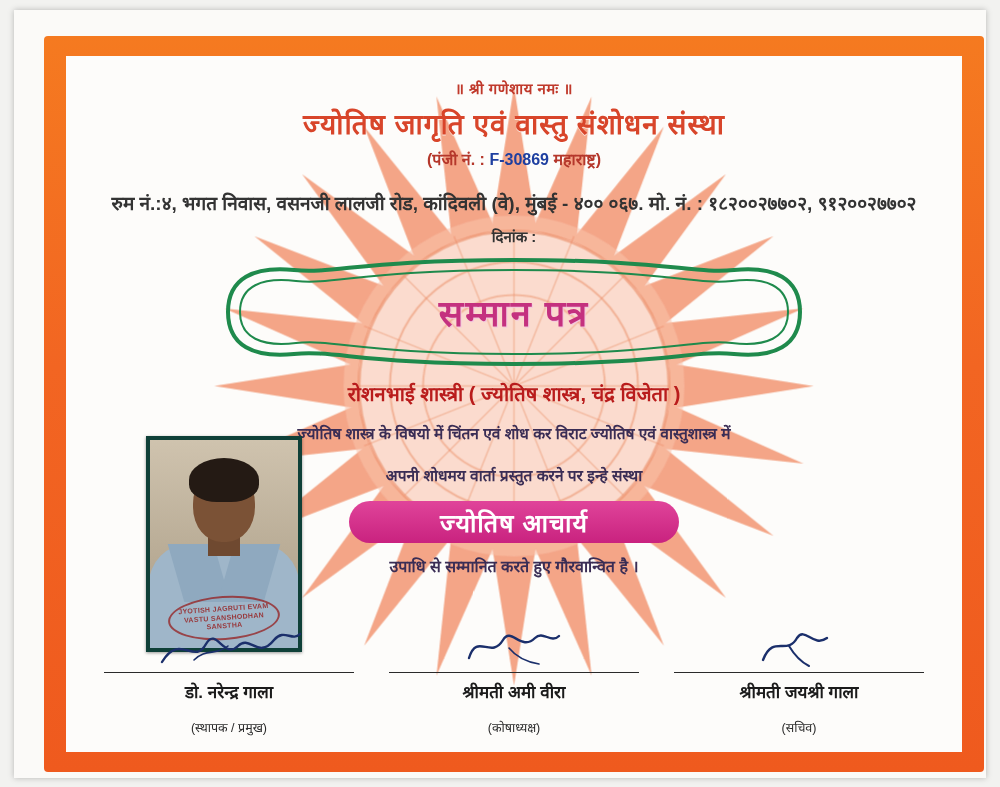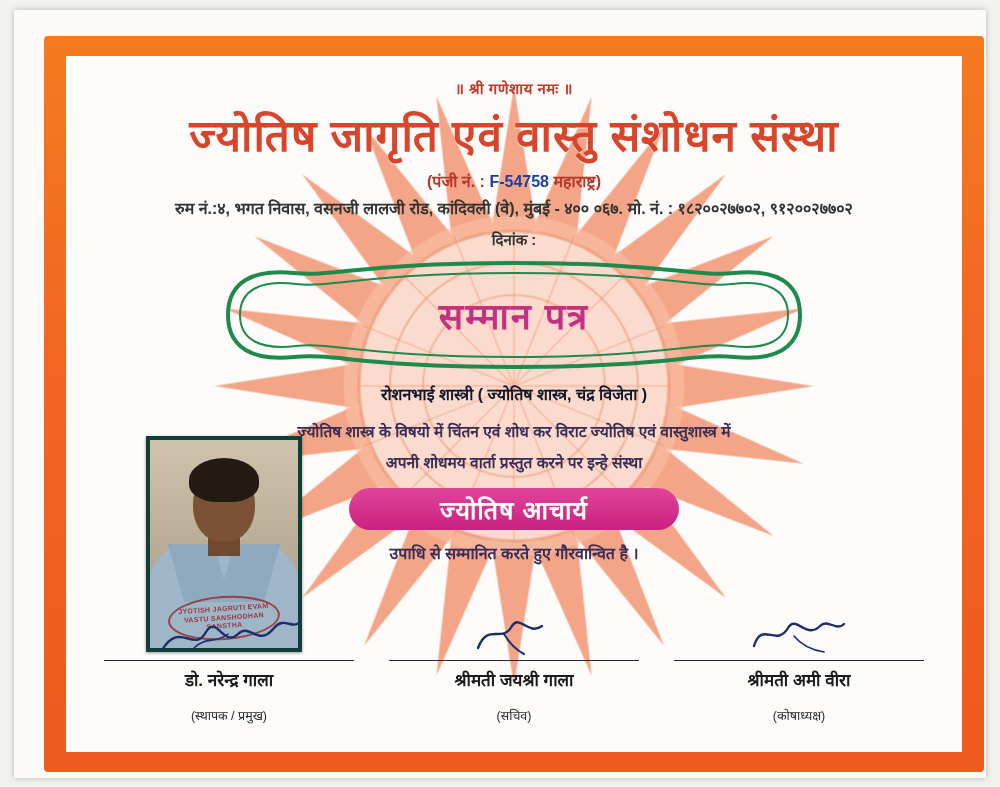--- a/index.html
+++ b/index.html
@@ -76,38 +76,38 @@
     margin-top: 22px;
     font-size: 15px;
     color: #c0392b;
     font-weight: 700;
     letter-spacing: 0.5px;
     text-align: center;
   }
 
   .org-title {
     margin-top: 6px;
-    font-size: 44px;
+    font-size: 28px;
     font-weight: 700;
     color: #d8452a;
     letter-spacing: 1px;
     text-shadow: 0 1px 0 rgba(255,255,255,0.7);
   }
 
   .reg-line {
     margin-top: 6px;
     font-size: 16px;
     color: #b5372b;
     font-weight: 700;
   }
   .reg-line .regno { color:#1e3fa0; }
 
   .address-line {
-    margin-top: 5px;
-    font-size: 16px;
+    margin-top: 20px;
+    font-size: 19px;
     color: #333;
     font-weight: 700;
   }
 
   .date-line {
     margin-top: 10px;
     font-size: 15px;
     color: #333;
     font-weight: 700;
   }
@@ -133,34 +133,34 @@
     justify-content: center;
     font-size: 36px;
     font-weight: 700;
     color: #c4317f;
     letter-spacing: 2px;
     text-shadow: 1px 1px 0 #f3c7de;
   }
 
   .awardee {
     margin-top: 14px;
-    font-size: 16px;
-    font-weight: 700;
-    color: #0f172a;
+    font-size: 20px;
+    font-weight: 700;
+    color: #b91c1c;
     text-align: center;
   }
 
   .body-line {
     margin-top: 12px;
     font-size: 15.5px;
     color: #3a2d55;
     font-weight: 700;
     line-height: 1.9;
   }
-  .body-line.second { margin-top: 2px; }
+  .body-line.second { margin-top: 13px; }
 
   .title-pill {
     margin: 10px auto 12px;
     width: 330px;
     height: 42px;
     border-radius: 21px;
     background: linear-gradient(180deg,#e0449a 0%, #c9227f 100%);
     display: flex;
     align-items: center;
     justify-content: center;
@@ -262,21 +262,21 @@
     text-align: center;
     line-height: 1.2;
     letter-spacing: 0.3px;
   }
 
   
   .sign-row {
     position: absolute;
     left: 0;
     right: 0;
-    bottom: 28px;
+    bottom: 16px;
     display: flex;
     justify-content: space-between;
     padding: 0 38px;
     z-index: 6;
   }
   .sign-block {
     width: 250px;
     text-align: center;
   }
   .sign-scribble {
@@ -358,21 +358,21 @@
           </svg>
         </div>
 
         <div class="content">
           <div class="ganesh-line">॥ श्री गणेशाय नमः ॥</div>
 
           <div class="org-title">ज्योतिष जागृति एवं वास्तु संशोधन संस्था</div>
 
           <div class="reg-line">
             <span>(पंजी नं. :</span>
-            <span class="regno">F-54758</span>
+            <span class="regno">F-30869</span>
             <span>महाराष्ट्र)</span>
           </div>
 
           <div class="address-line">रुम नं.:४, भगत निवास, वसनजी लालजी रोड, कांदिवली (वे), मुंबई - ४०० ०६७. मो. नं. : १८२००२७७०२, ९१२००२७७०२</div>
 
           <div class="date-line">दिनांक :</div>
 
           <div class="banner">
             <svg class="frame" viewBox="0 0 600 108" preserveAspectRatio="none" xmlns="http://www.w3.org/2000/svg">
               <path d="M14,54 C14,20 40,8 80,12 C120,16 150,2 300,2 C450,2 480,16 520,12 C560,8 586,20 586,54 C586,88 560,100 520,96 C480,92 450,106 300,106 C150,106 120,92 80,96 C40,100 14,88 14,54 Z" fill="none" stroke="#1f8a4c" stroke-width="4"></path>
@@ -411,39 +411,39 @@
                 <path d="M40,34 C52,22 62,30 74,20" fill="none" stroke="#1b2f6b" stroke-width="1.6" stroke-linecap="round"></path>
               </svg>
             </div>
             <div class="sign-rule"></div>
             <div class="sign-name">डो. नरेन्द्र गाला</div>
             <div class="sign-role">(स्थापक / प्रमुख)</div>
           </div>
 
           <div class="sign-block">
             <div class="sign-scribble">
+              <svg width="130" height="44" viewBox="0 0 130 44" xmlns="http://www.w3.org/2000/svg">
+                <path d="M20,32 C28,6 42,34 54,14 C62,0 72,26 86,12 C94,4 102,18 110,10" fill="none" stroke="#1b2f6b" stroke-width="2.4" stroke-linecap="round"></path>
+                <path d="M60,22 C68,32 78,36 90,38" fill="none" stroke="#1b2f6b" stroke-width="1.6" stroke-linecap="round"></path>
+              </svg>
+            </div>
+            <div class="sign-rule"></div>
+            <div class="sign-name">श्रीमती अमी वीरा</div>
+            <div class="sign-role">(कोषाध्यक्ष)</div>
+          </div>
+
+          <div class="sign-block">
+            <div class="sign-scribble">
               <svg width="120" height="44" viewBox="0 0 120 44" xmlns="http://www.w3.org/2000/svg">
                 <path d="M24,34 C34,8 48,30 58,12 C66,0 74,22 88,12" fill="none" stroke="#1b2f6b" stroke-width="2.4" stroke-linecap="round"></path>
                 <path d="M50,20 C56,30 62,36 70,40" fill="none" stroke="#1b2f6b" stroke-width="2" stroke-linecap="round"></path>
               </svg>
             </div>
             <div class="sign-rule"></div>
             <div class="sign-name">श्रीमती जयश्री गाला</div>
             <div class="sign-role">(सचिव)</div>
           </div>
-
-          <div class="sign-block">
-            <div class="sign-scribble">
-              <svg width="130" height="44" viewBox="0 0 130 44" xmlns="http://www.w3.org/2000/svg">
-                <path d="M20,32 C28,6 42,34 54,14 C62,0 72,26 86,12 C94,4 102,18 110,10" fill="none" stroke="#1b2f6b" stroke-width="2.4" stroke-linecap="round"></path>
-                <path d="M60,22 C68,32 78,36 90,38" fill="none" stroke="#1b2f6b" stroke-width="1.6" stroke-linecap="round"></path>
-              </svg>
-            </div>
-            <div class="sign-rule"></div>
-            <div class="sign-name">श्रीमती अमी वीरा</div>
-            <div class="sign-role">(कोषाध्यक्ष)</div>
-          </div>
         </div>
 
       </div>
     </div>
   </div>
 </div>
 
 </body></html>

